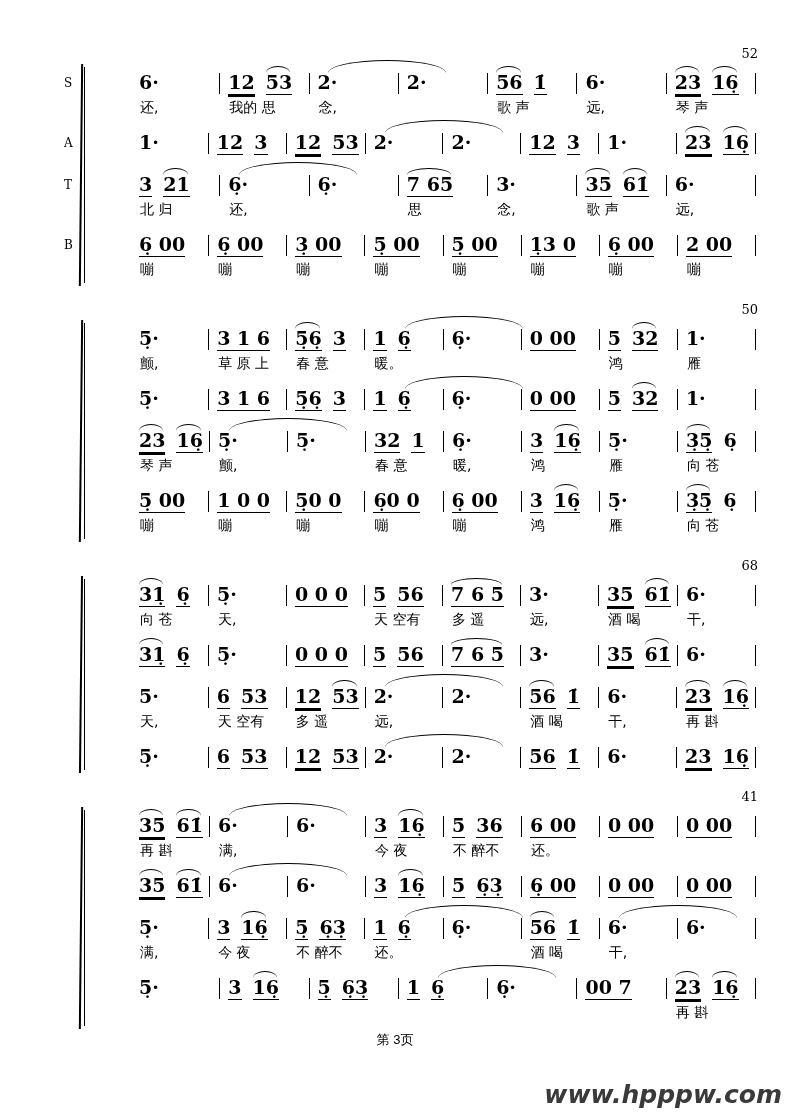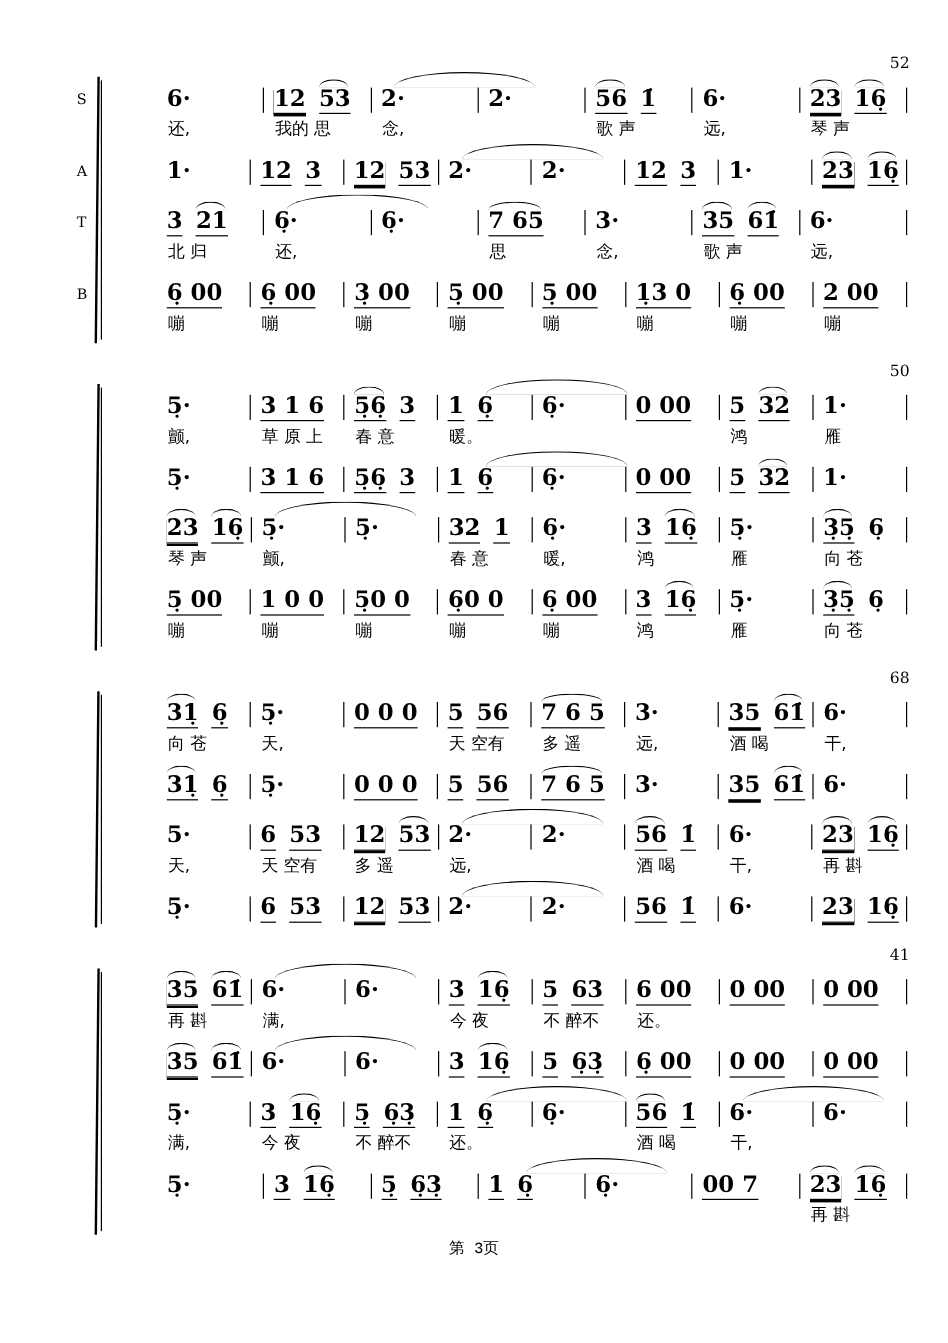--- a/index.html
+++ b/index.html
@@ -33,21 +33,21 @@
        font-family:"DejaVu Sans",sans-serif;white-space:nowrap;overflow:visible;}
   .grp{position:relative;display:inline-block;margin-right:11px;line-height:1;}
   .grp:last-child{margin-right:0;}
   .grp.u1{border-bottom:1px solid #000;padding-bottom:2px;}
   .grp.u2{border-bottom:1px solid #000;padding-bottom:2px;box-shadow:0 2px 0 0 #000;}
   .grp.arc::before{content:"";position:absolute;left:0;right:2px;top:-7px;height:6px;
        border-top:1px solid #000;border-radius:50% 50% 0 0 / 100% 100% 0 0;}
   .grp.tie::after{content:"";position:absolute;left:55%;top:-13px;width:118px;height:12px;
        border-top:1px solid #000;border-radius:50% 50% 0 0 / 100% 100% 0 0;pointer-events:none;}
   .footer-page{position:absolute;top:1031px;left:0;width:100%;text-align:center;
-       font-size:13px;font-family:Liberation Mono, monospace;}
+       font-size:13px;font-family:Liberation Sans, sans-serif;}
   .watermark{position:absolute;top:1080px;right:8px;font-size:25px;font-weight:bold;font-style:italic;
        font-family:"DejaVu Sans",sans-serif;color:#3a3a3a;letter-spacing:0px;}
 </style>
 </head>
 <body>
 
 <div class="page">
   <div id="score">
       <div class="system">
         <div class="labelcol">
@@ -484,21 +484,21 @@
               </div>
               <div class="measure">
                 <div class="notes"><span class="grp">6·</span></div>
                 <div class="lyr"></div>
               </div>
               <div class="measure">
                 <div class="notes"><span class="grp u1">3</span><span class="grp u1 arc">16̣</span></div>
                 <div class="lyr">今 夜</div>
               </div>
               <div class="measure">
-                <div class="notes"><span class="grp u1">5</span><span class="grp u1">63</span></div>
+                <div class="notes"><span class="grp u1">5</span><span class="grp u1">36</span></div>
                 <div class="lyr">不 醉不</div>
               </div>
               <div class="measure">
                 <div class="notes"><span class="grp u1">6 00</span></div>
                 <div class="lyr">还。</div>
               </div>
               <div class="measure">
                 <div class="notes"><span class="grp u1">0 00</span></div>
                 <div class="lyr"></div>
               </div>
@@ -601,13 +601,14 @@
               <div class="measure">
                 <div class="notes"><span class="grp u2 arc">23</span><span class="grp u1 arc">16̣</span></div>
                 <div class="lyr">再 斟</div>
               </div>
             </div>
           </div>
         </div>
       </div>
     </div>
   <div class="footer-page">第 3页</div>
+  <div class="watermark">www.hpppw.com</div>
 </div>
 
 </body></html>

